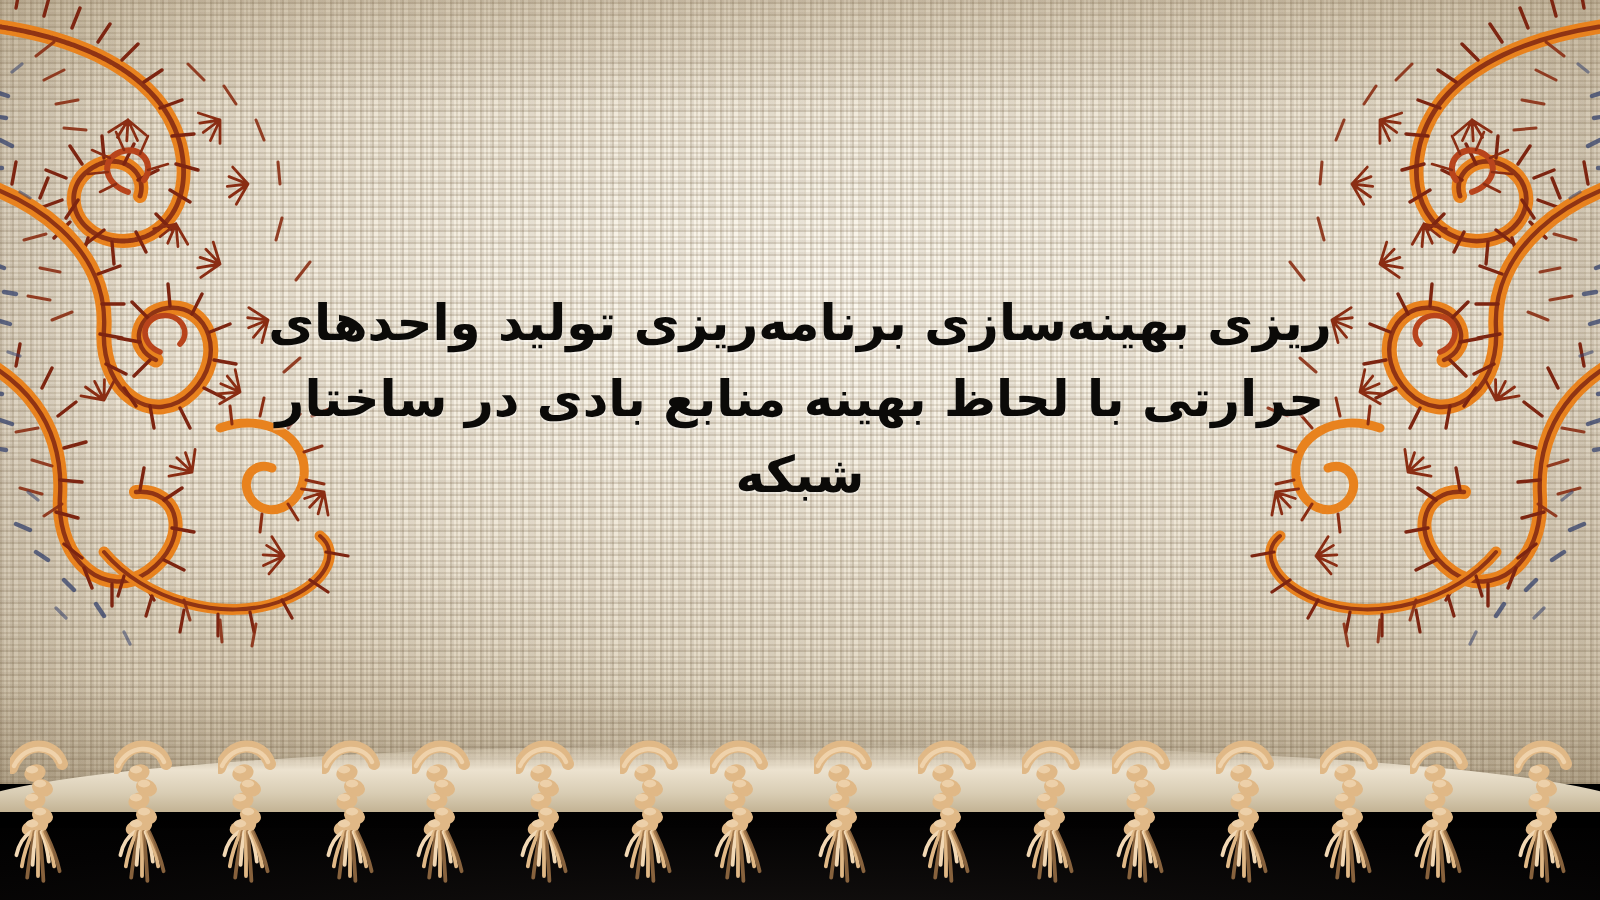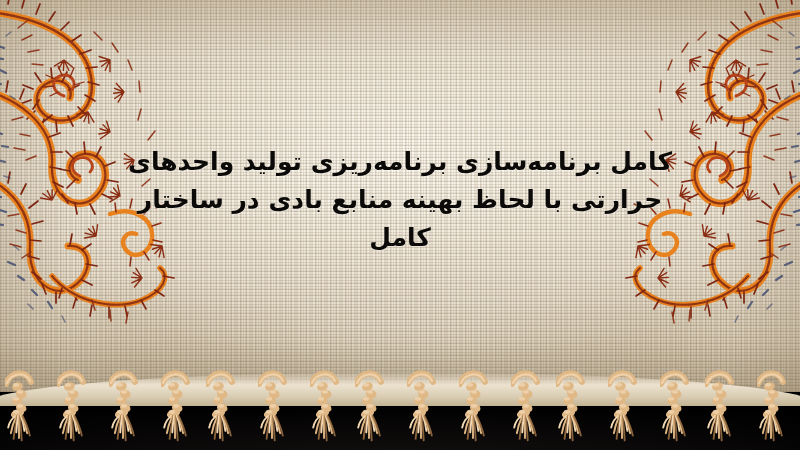--- a/index.html
+++ b/index.html
@@ -294,23 +294,23 @@
                  M2 196 l7 1 M8 210 l6 2 M4 224 l7 1
                  M16 262 l7 3 M26 276 l6 4 M40 290 l5 5 M56 302 l4 6"></path>
       </g>
       <g stroke="#33406b" stroke-width="1.6" stroke-linecap="round" fill="none" opacity=".55">
         <path d="M14 36 l5 -4 M18 96 l5 3 M12 176 l6 2 M22 246 l5 4 M36 304 l5 5 M70 316 l3 6"></path>
       </g>
     </svg>
   </div>
 
   <div class="title-block">
-    <div class="title-line">کامل برنامه‌سازی برنامه‌ریزی تولید واحدهای</div>
+    <div class="title-line">ریزی بهینه‌سازی برنامه‌ریزی تولید واحدهای</div>
     <div class="title-line">حرارتی با لحاظ بهینه منابع بادی در ساختار</div>
-    <div class="title-line">کامل</div>
+    <div class="title-line">شبکه</div>
   </div>
 
   <div class="fringe">
       <div class="tassel" style="left: 5px;">
         <svg viewBox="0 0 34 80" width="34" height="80">
           <path d="M1 16 C 6 2, 22 2, 26 14" stroke="#e0b886" stroke-width="6" fill="none" stroke-linecap="round"></path>
           <path d="M2 15 C 7 4, 21 4, 25 13" stroke="#f2d8b4" stroke-width="2.2" fill="none" stroke-linecap="round" opacity=".8"></path>
           <ellipse cx="12.4" cy="18" rx="5.4" ry="4.2" fill="#e0b886" transform="rotate(-18 14 18)"></ellipse>
           <ellipse cx="11" cy="16.8" rx="3.1" ry="1.9" fill="#f2d8b4" opacity=".75"></ellipse>
           <ellipse cx="16.4" cy="25" rx="5.4" ry="4.2" fill="#e0b886" transform="rotate(22 14 25)"></ellipse>

